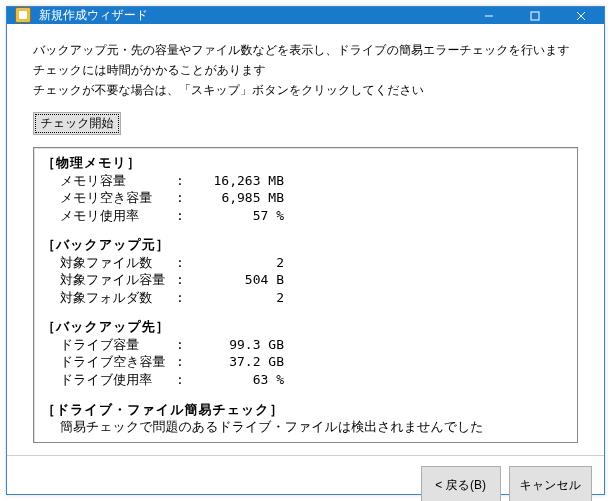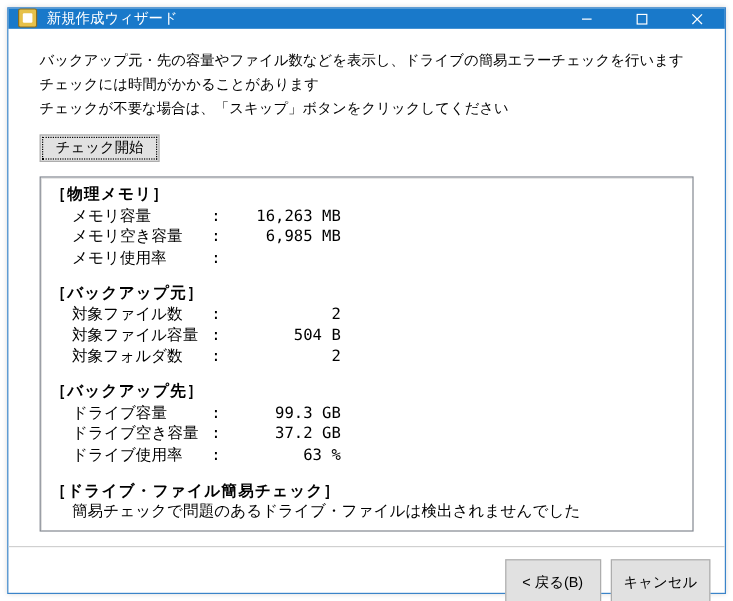--- a/index.html
+++ b/index.html
@@ -60,21 +60,21 @@
   .win-btn svg { stroke: #fff; stroke-width: 1; fill: none; }
   .content {
     flex: 1;
     padding: 18px 26px 12px 26px;
     display: flex;
     flex-direction: column;
   }
   .desc p { margin: 0 0 3px 0; font-size: 12px; color: #000; }
   .check-btn {
     margin-top: 10px;
-    width: 100px;
+    width: 88px;
     height: 23px;
     background: #e1e1e1;
     border: 1px solid #adadad;
     font-size: 12px;
     display: flex;
     align-items: center;
     justify-content: center;
     cursor: pointer;
     outline: 1px dotted #000;
     outline-offset: -3px;
@@ -166,20 +166,21 @@
       <div class="kv-row">
           <span class="kv-indent"></span>
           <span class="kv-label">メモリ空き容量</span>
           <span class="kv-colon">:</span>
           <span class="kv-value">6,985 MB</span>
         </div>
       <div class="kv-row">
           <span class="kv-indent"></span>
           <span class="kv-label">メモリ使用率</span>
           <span class="kv-colon">:</span>
+          <span class="kv-value">57 %</span>
         </div>
 
       <div class="gap"></div>
       <div class="section-label">［バックアップ元］</div>
       <div class="kv-row">
           <span class="kv-indent"></span>
           <span class="kv-label">対象ファイル数</span>
           <span class="kv-colon">:</span>
           <span class="kv-value">2</span>
         </div>

